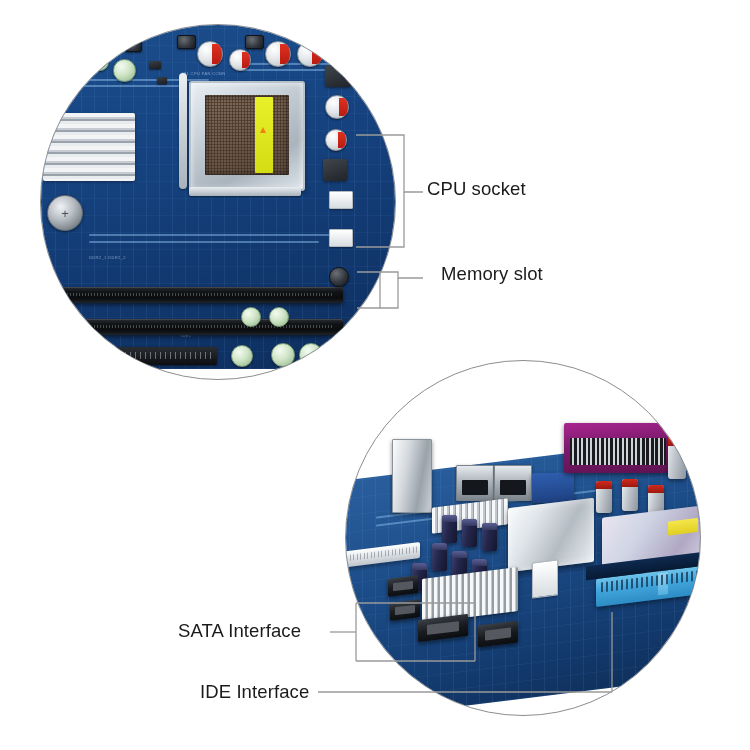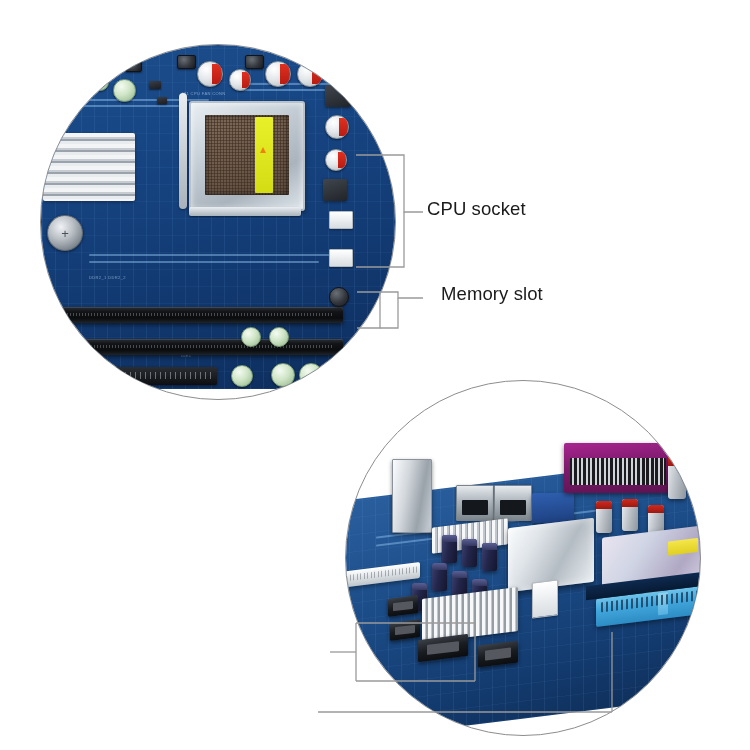--- a/index.html
+++ b/index.html
@@ -14,21 +14,20 @@
     overflow: hidden;
     font-family: "Liberation Sans", sans-serif;
   }
 
   #stage {
     position: absolute;
     inset: 0;
     width: 750px;
     height: 582px;
     background: #ffffff;
-    margin-top: 20px;
   }
 
   
   .photo-circle {
     position: absolute;
     border-radius: 50%;
     overflow: hidden;
     box-sizing: border-box;
     border: 1.4px solid #8d8d8d;
     background: #ffffff;
@@ -582,15 +581,17 @@
 
       <path d="M 318 692 L 612 692"></path>
       <path d="M 612 692 L 612 612"></path>
     </g>
   </svg>
 
   <div class="callout-label" id="label-cpu-socket">CPU socket</div>
 
   <div class="callout-label" id="label-memory-slot">Memory slot</div>
 
-
+  <div class="callout-label" id="label-sata">SATA Interface</div>
+
+  <div class="callout-label" id="label-ide">IDE Interface</div>
 
 </div>
 
 </body></html>

